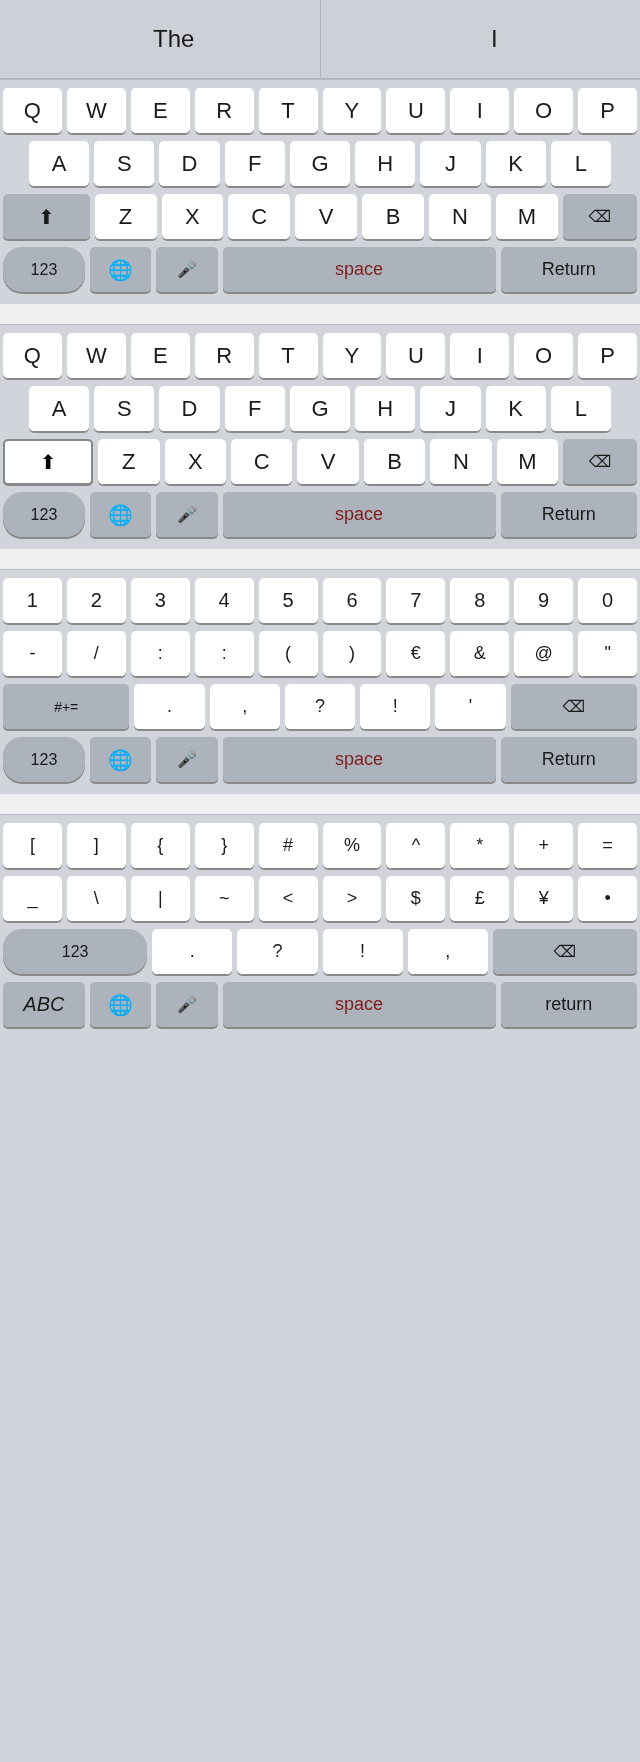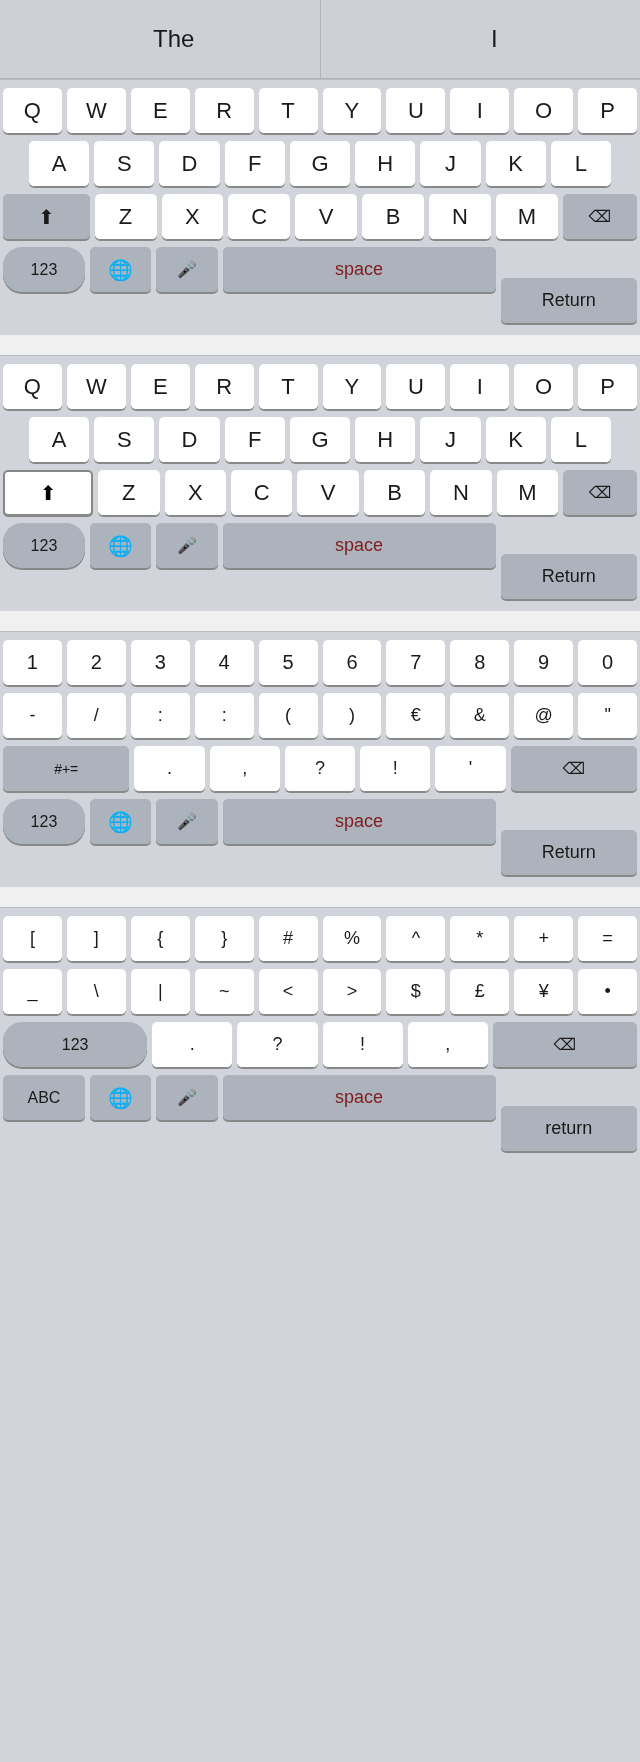--- a/index.html
+++ b/index.html
@@ -78,21 +78,20 @@
     .key-space {
       flex: 4;
       font-size: 18px;
       color: #7f1d1d;
     }
 
     
     .key-return {
       flex: 2;
       font-size: 18px;
-      margin-top: 31px;
     }
 
     
     .key-123 {
       flex: 1.2;
       font-size: 16px;
       border-radius: 19px;
     }
 
     
@@ -337,19 +336,19 @@
   <div class="key-row">
     <div class="key key-dark key-123" style="font-size:16px; flex:1.8;">123</div>
     <div class="key key-sym">.</div>
     <div class="key key-sym">?</div>
     <div class="key key-sym">!</div>
     <div class="key key-sym">,</div>
     <div class="key key-dark key-backspace" style="font-size:16px; flex:1.8;">⌫</div>
   </div>
 
   <div class="key-row">
-    <div class="key key-dark key-abc" style="font-size:16px;">ABC</div>
+    <div class="key key-dark key-abc" style="font-size:20px;font-style:italic;">ABC</div>
     <div class="key key-dark key-globe">🌐</div>
     <div class="key key-dark key-mic" style="font-size:16px;">🎤</div>
     <div class="key key-dark key-space">space</div>
     <div class="key key-dark key-return" style="font-size:18px;">return</div>
   </div>
 </div>
 
 </body></html>

